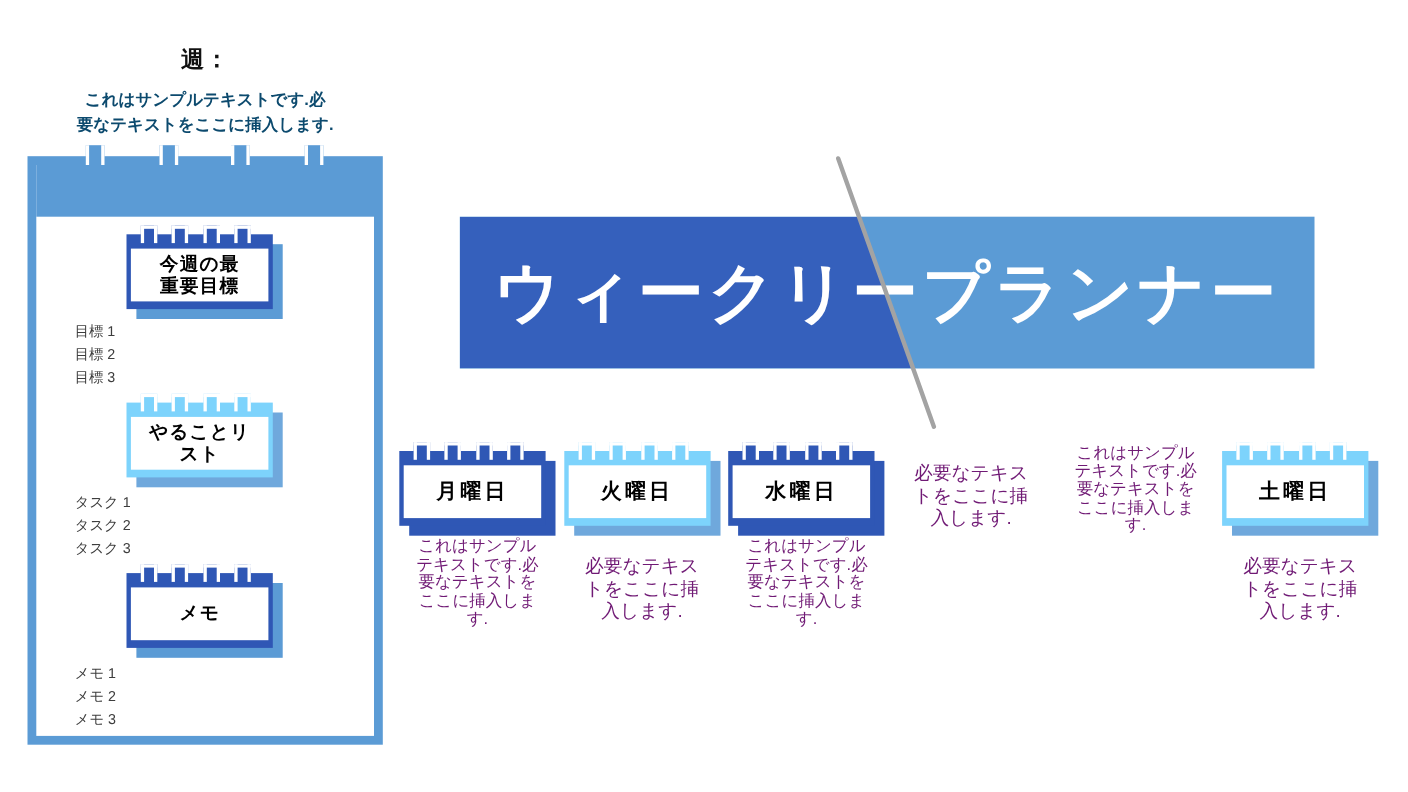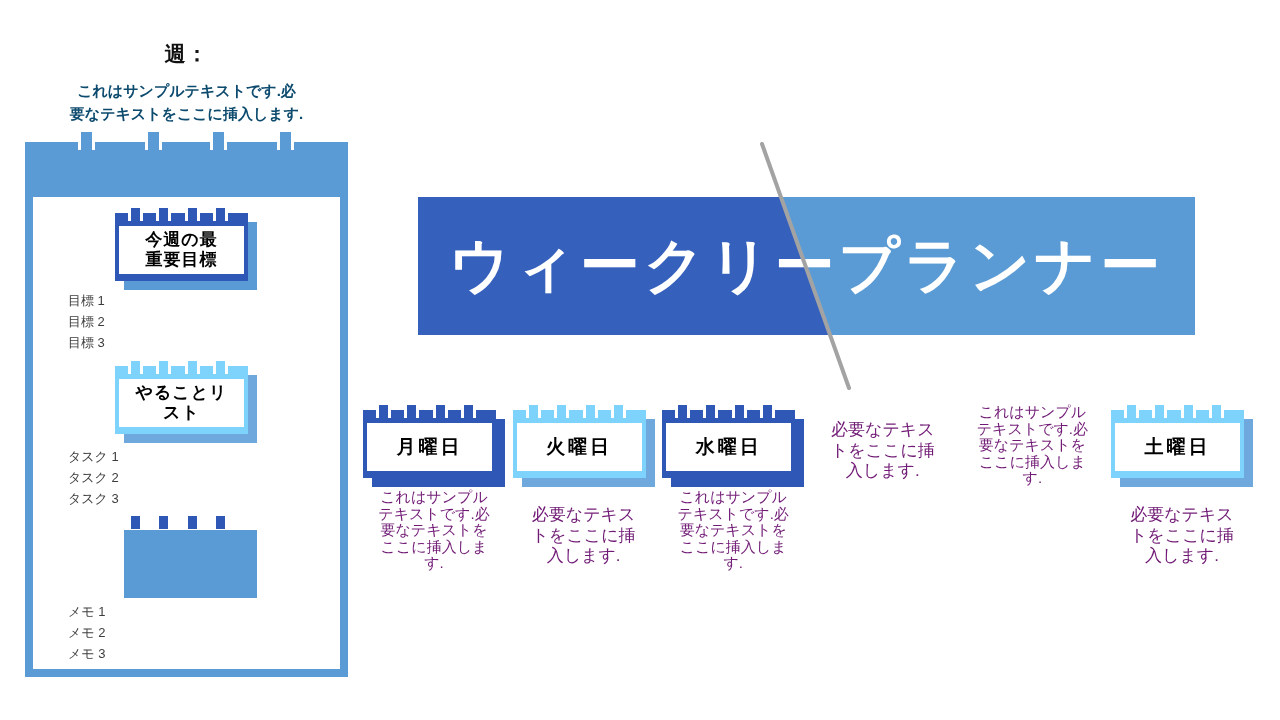--- a/index.html
+++ b/index.html
@@ -111,20 +111,23 @@
         <span class="cal-tab t2"></span>
         <span class="cal-tab t3"></span>
         <span class="cal-tab t4"></span>
       </div>
       <div class="panel-list l2">タスク 1
 タスク 2
 タスク 3</div>
 
       <div class="cal-card p-card c3 tone-dark">
         <div class="cal-shadow"></div>
+        <div class="cal-frame">
+          <div class="cal-box">メモ</div>
+        </div>
         <span class="cal-tab t1"></span>
         <span class="cal-tab t2"></span>
         <span class="cal-tab t3"></span>
         <span class="cal-tab t4"></span>
       </div>
       <div class="panel-list l3">メモ 1
 メモ 2
 メモ 3</div>
 
     </div>

